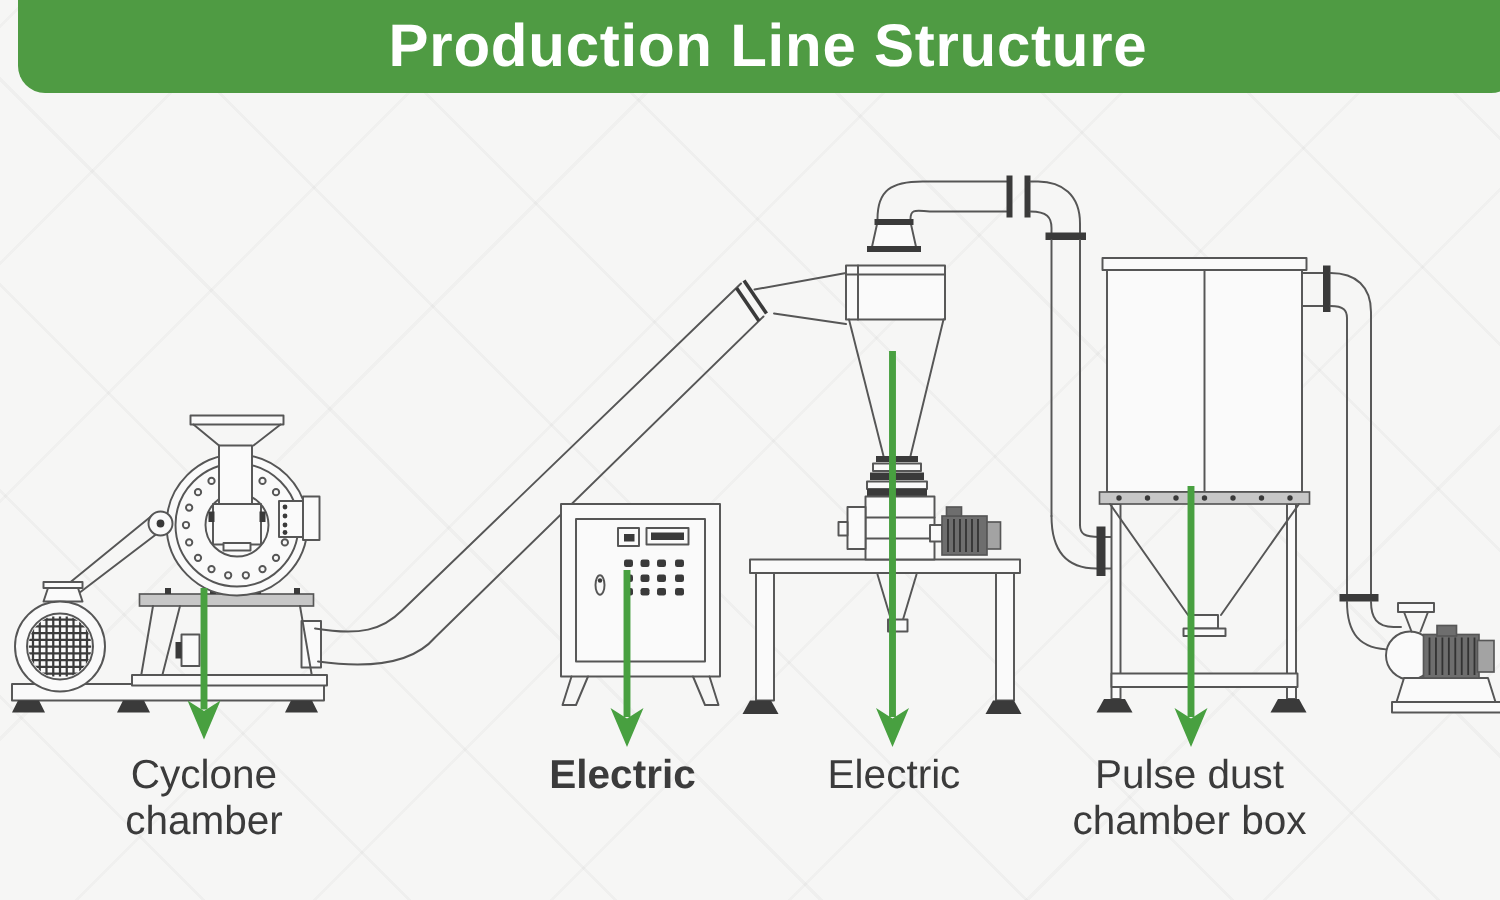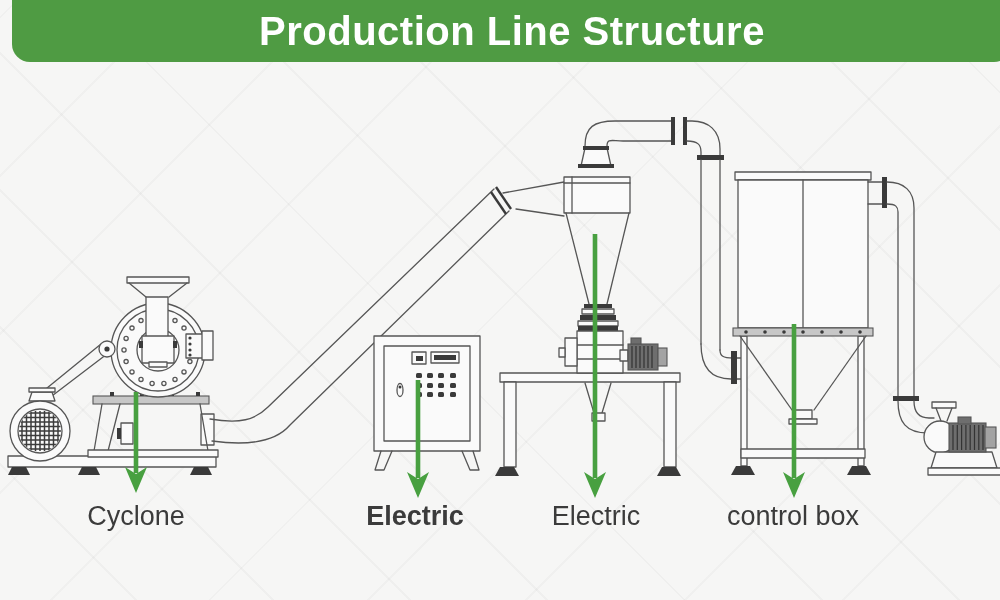--- a/index.html
+++ b/index.html
@@ -270,22 +270,24 @@
     <polygon class="arrow-head" points="584,472 595,479 606,472 595,498"></polygon>
   </g>
   <g>
     <path class="arrow-stem" d="M794,324 L794,478"></path>
     <polygon class="arrow-head" points="783,472 794,479 805,472 794,498"></polygon>
   </g>
 </svg>
 
 <div class="lbl" style="left:21px;">
   <span style="display:block">Cyclone</span>
+  <span style="display:block">chamber</span>
 </div>
 <div class="lbl" style="left:300px;font-weight:bold;">
   <span style="display:block">Electric</span>
 </div>
 <div class="lbl" style="left:481px;">
   <span style="display:block">Electric</span>
 </div>
 <div class="lbl" style="left:678px;">
-  <span style="display:block">control box</span>
+  <span style="display:block">Pulse dust</span>
+  <span style="display:block">chamber box</span>
 </div>
 
 </body></html>

